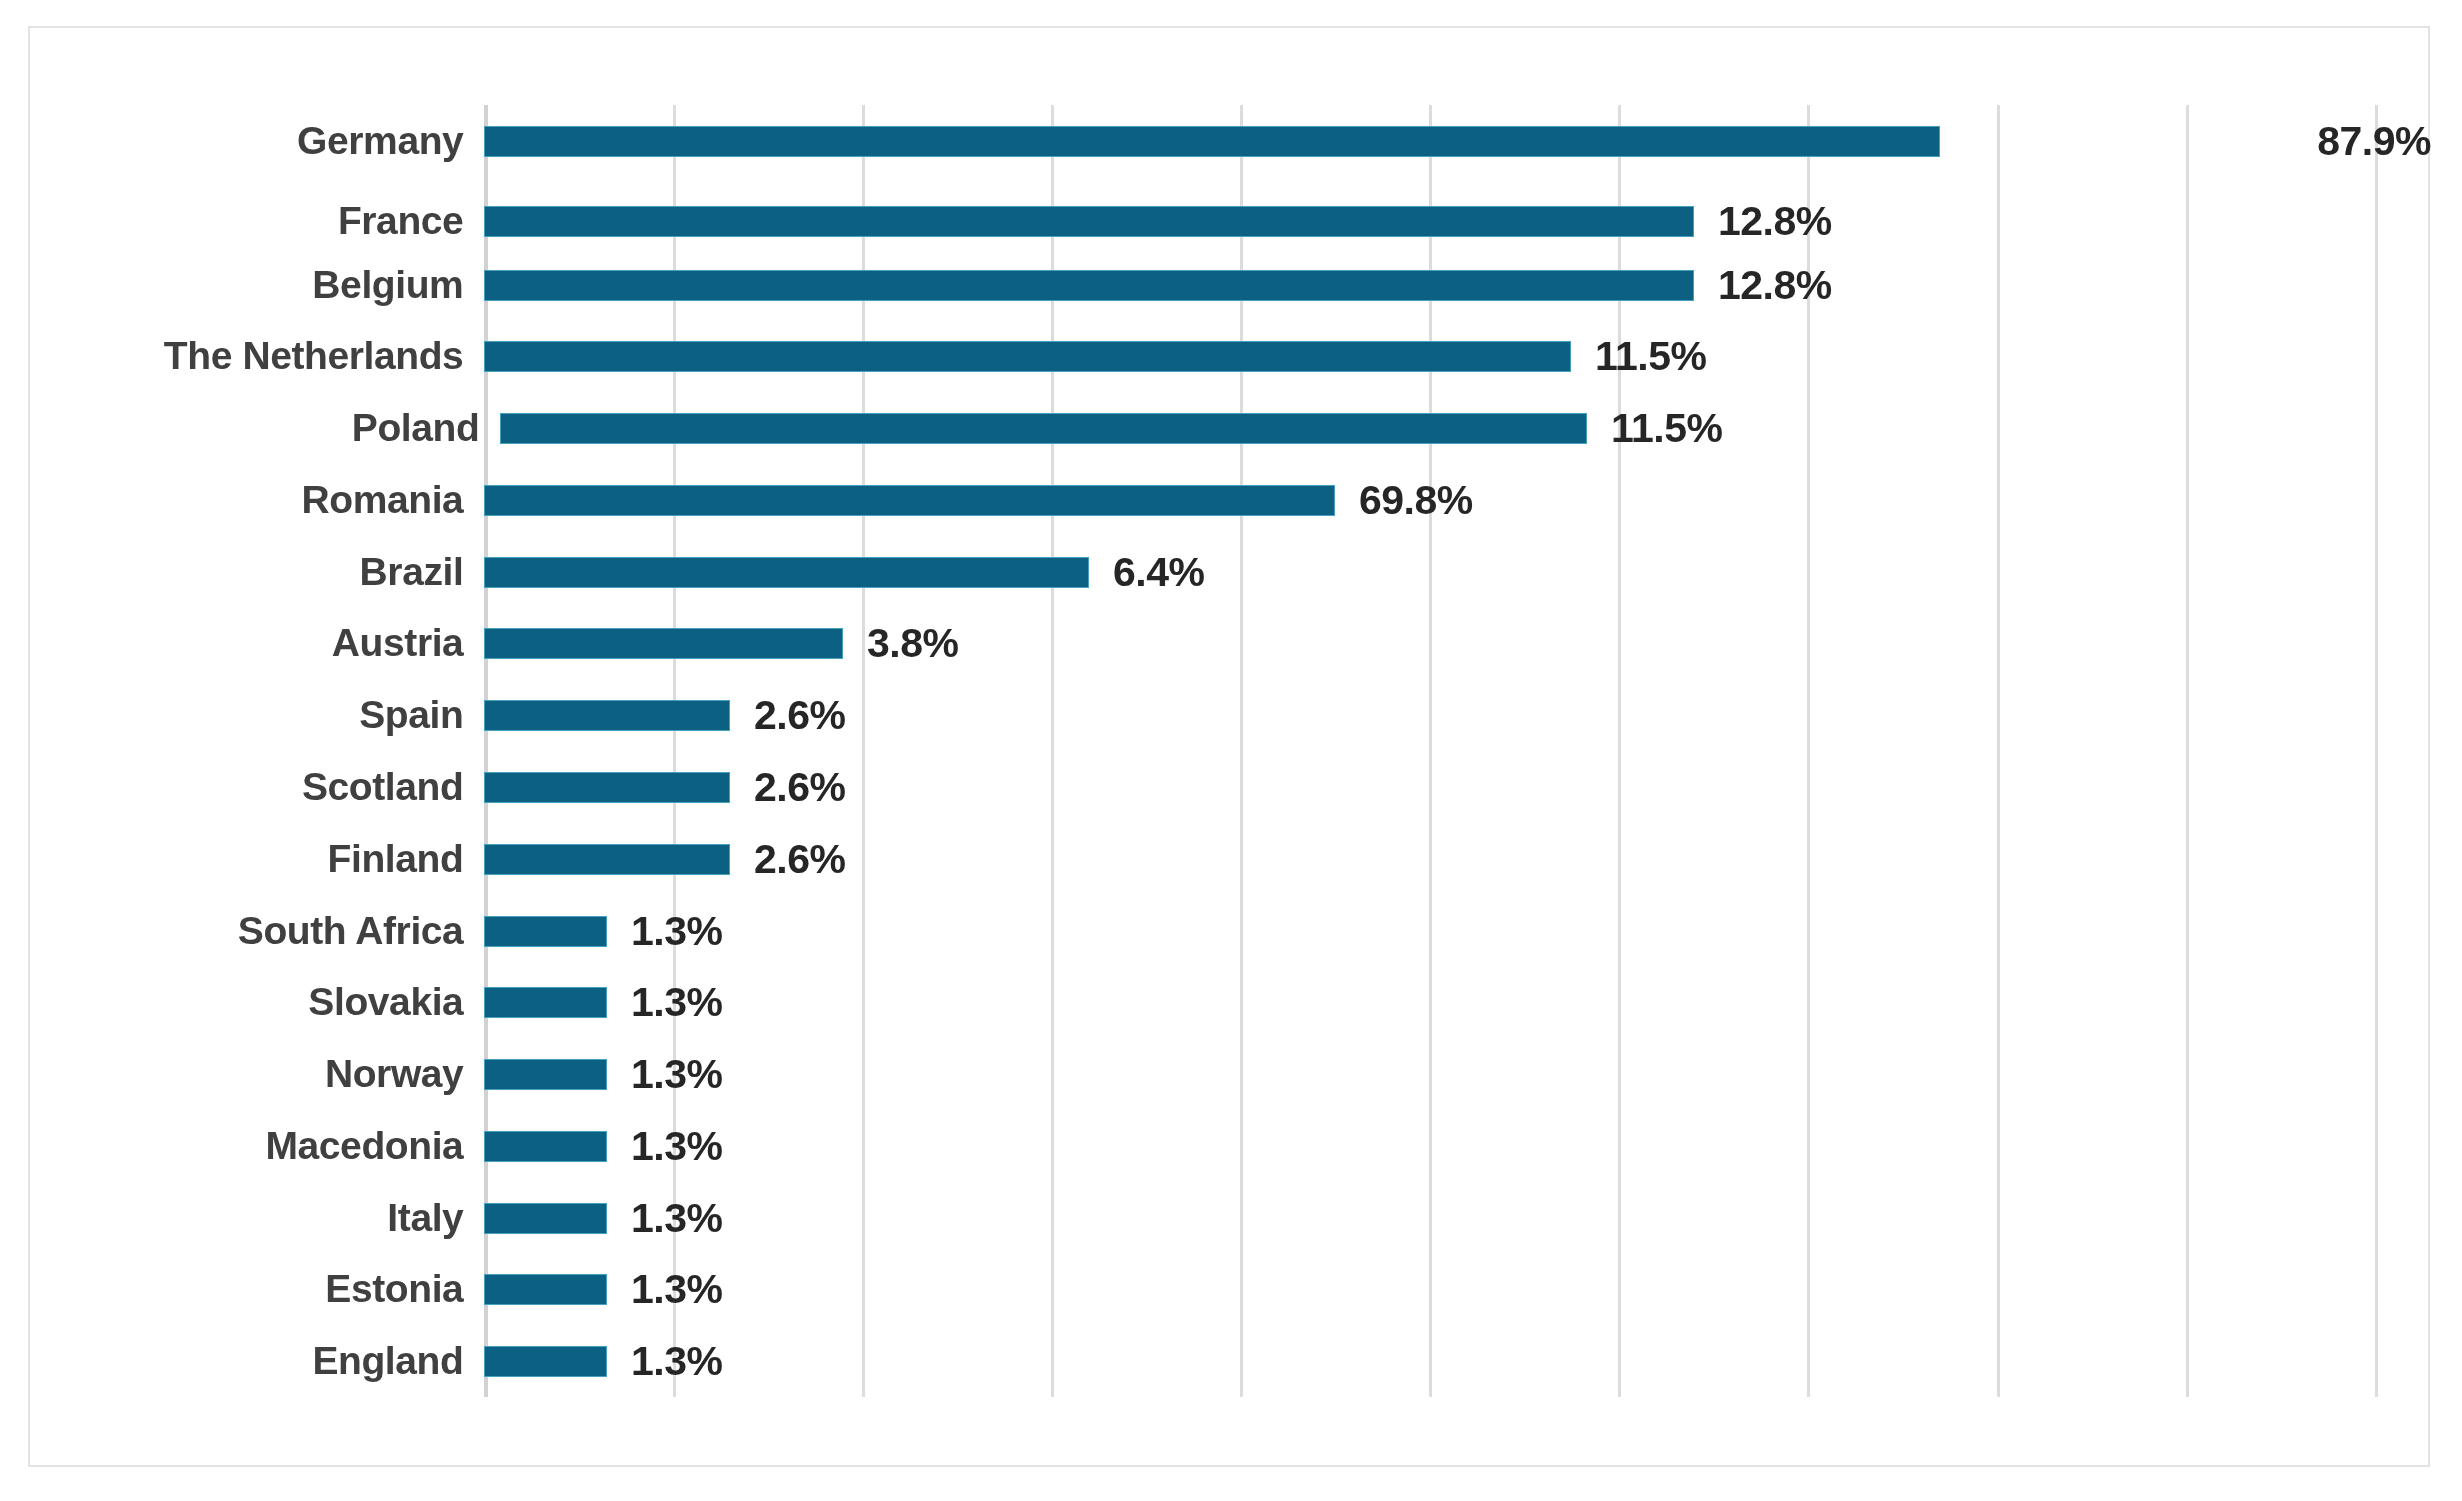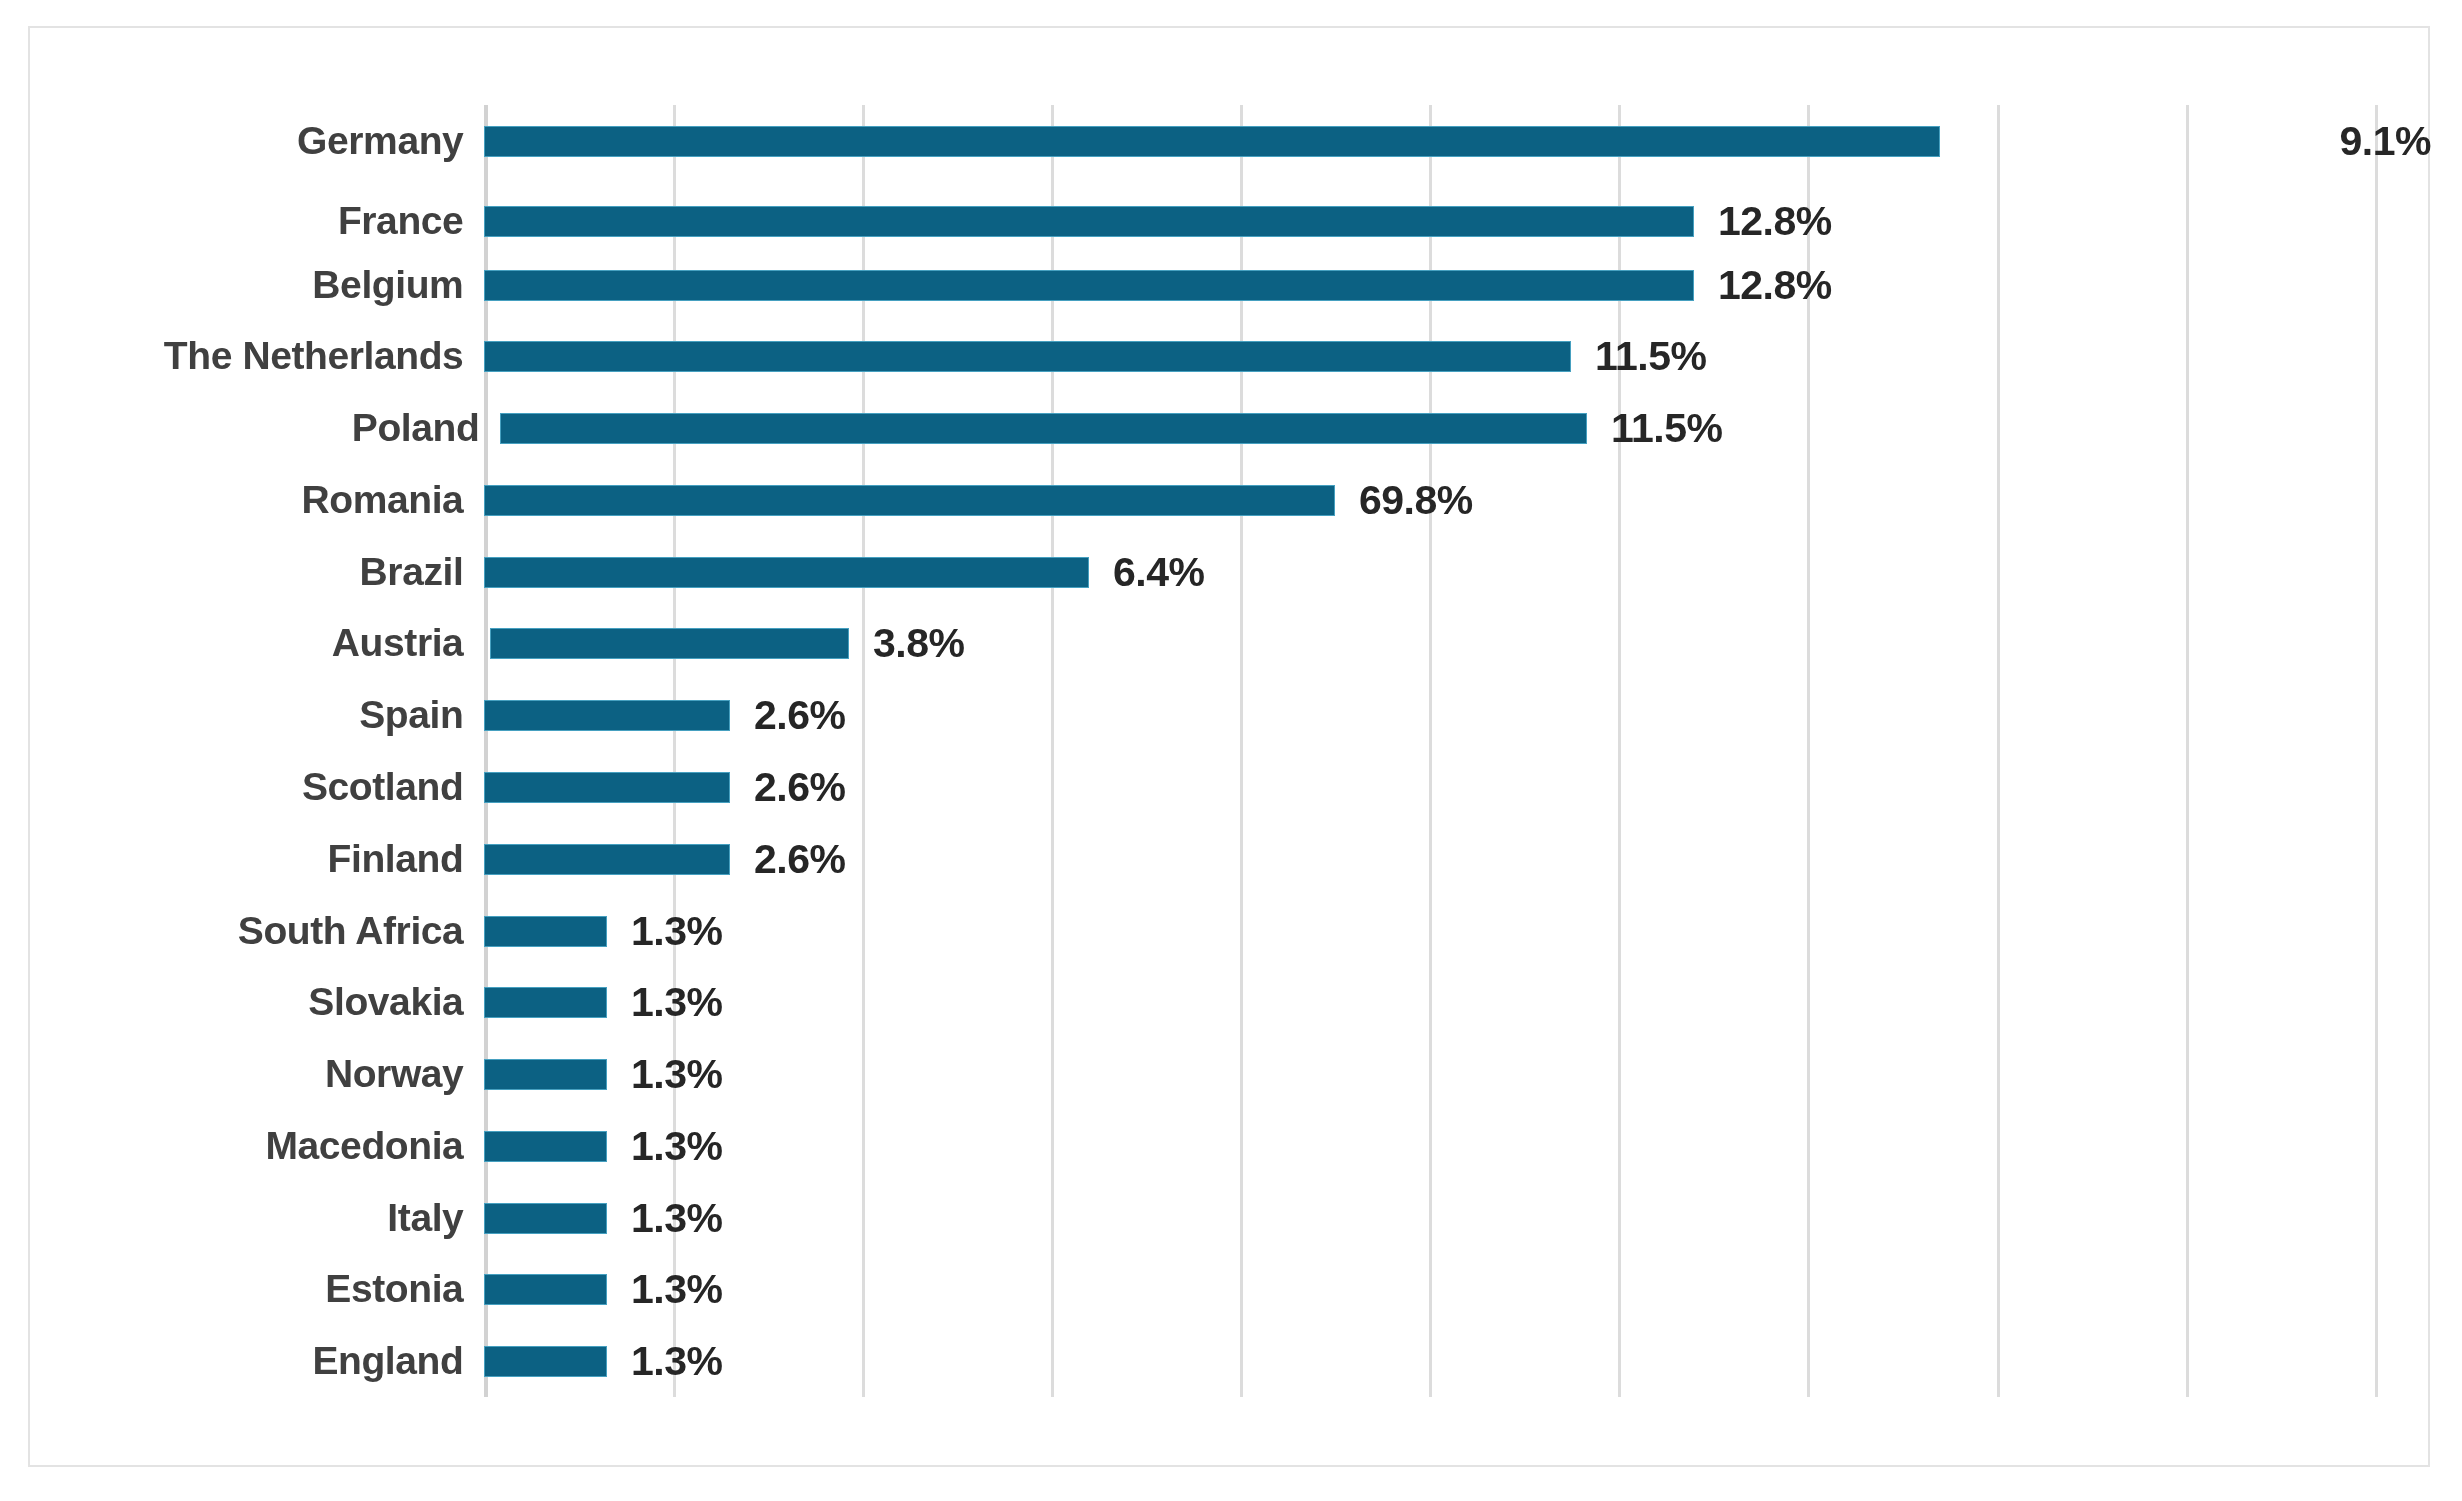--- a/index.html
+++ b/index.html
@@ -104,21 +104,21 @@
         <div class="gridline" style="left: 1134px;"></div>
         <div class="gridline" style="left: 1323px;"></div>
         <div class="gridline" style="left: 1513px;"></div>
         <div class="gridline" style="left: 1702px;"></div>
         <div class="gridline" style="left: 1891px;"></div>
       </div>
     <div id="rows">
         <div class="row" style="top: 0px; height: 72px; justify-content: space-between;">
           <span class="cat-label">Germany</span>
           <div class="bar" style="width: 1456px; background: rgb(12, 97, 131); border-color: rgb(70, 160, 192);"></div>
-          <span class="value-label">9.1%</span>
+          <span class="value-label">87.9%</span>
         </div>
         <div class="row" style="top: 80px; height: 72px;">
           <span class="cat-label">France</span>
           <div class="bar" style="width: 1210px; background: rgb(12, 97, 131); border-color: rgb(70, 160, 192);"></div>
           <span class="value-label">12.8%</span>
         </div>
         <div class="row" style="top: 144px; height: 72px;">
           <span class="cat-label">Belgium</span>
           <div class="bar" style="width: 1210px; background: rgb(12, 97, 131); border-color: rgb(70, 160, 192);"></div>
           <span class="value-label">12.8%</span>
@@ -136,21 +136,21 @@
         <div class="row" style="top: 359px; height: 72px;">
           <span class="cat-label">Romania</span>
           <div class="bar" style="width: 851px; background: rgb(12, 97, 131); border-color: rgb(70, 160, 192);"></div>
           <span class="value-label">69.8%</span>
         </div>
         <div class="row" style="top: 431px; height: 72px;">
           <span class="cat-label">Brazil</span>
           <div class="bar" style="width: 605px; background: rgb(12, 97, 131); border-color: rgb(70, 160, 192);"></div>
           <span class="value-label">6.4%</span>
         </div>
-        <div class="row" style="top: 502px; height: 72px; padding-left: 6px;">
+        <div class="row" style="top: 502px; height: 72px;">
           <span class="cat-label">Austria</span>
           <div class="bar" style="width: 359px; background: rgb(12, 97, 131); border-color: rgb(70, 160, 192);"></div>
           <span class="value-label">3.8%</span>
         </div>
         <div class="row" style="top: 574px; height: 72px;">
           <span class="cat-label">Spain</span>
           <div class="bar" style="width: 246px; background: rgb(12, 97, 131); border-color: rgb(70, 160, 192);"></div>
           <span class="value-label">2.6%</span>
         </div>
         <div class="row" style="top: 646px; height: 72px;">

